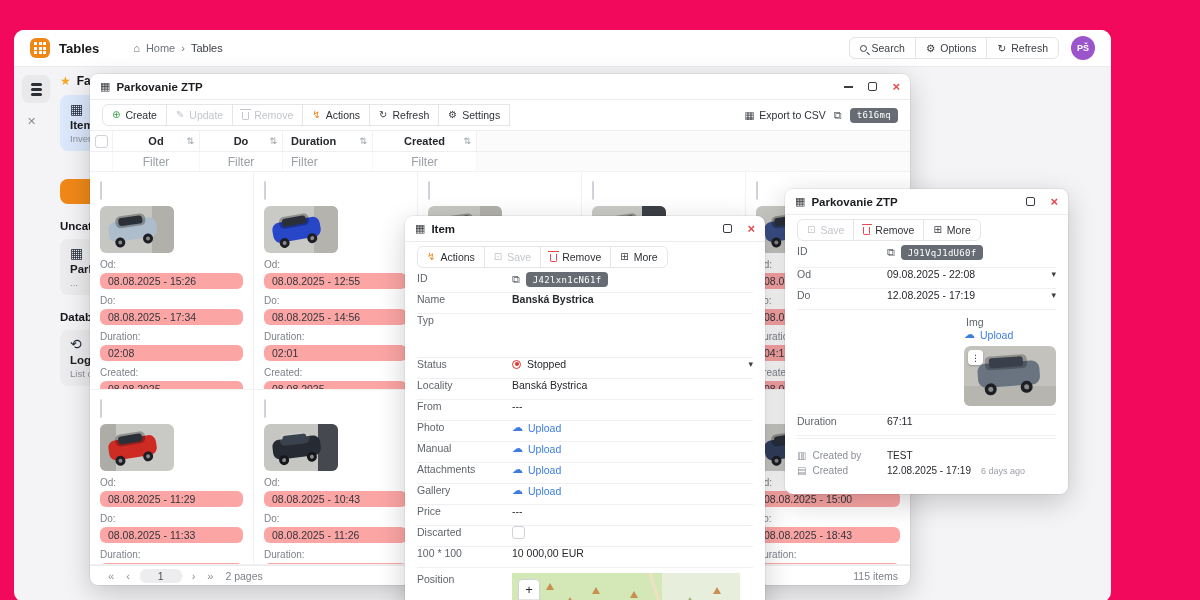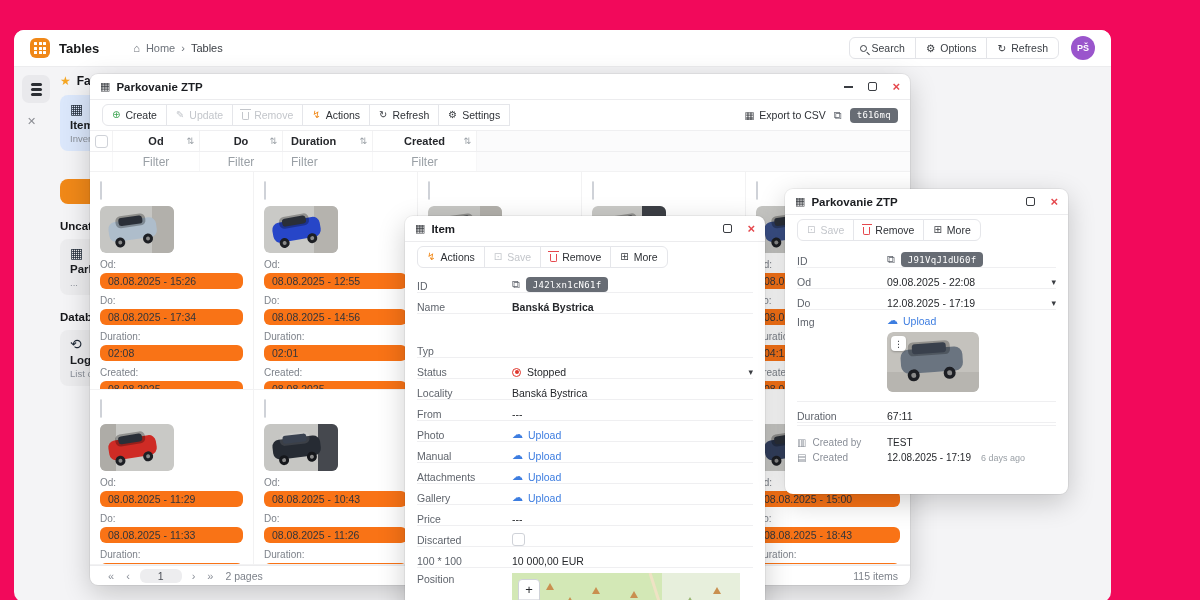--- a/index.html
+++ b/index.html
@@ -75,28 +75,28 @@
   .frow { display:flex; height:20px; border-bottom:1px solid #f2f2f3; }
   .fc { display:flex; align-items:center; justify-content:center; font-size:12px; color:#9aa0a6; border-right:1px solid #f7f7f8; }
   .fc.left { justify-content:flex-start; padding-left:8px; }
   .w-cb{width:23px;} .w-od{width:87px;} .w-do{width:83px;} .w-dur{width:90px;} .w-cr{width:104px;} .w-rest{flex:1; background:#fbfbfc; border-right:none;}
 
   .grid { display:grid; grid-template-columns:repeat(5,164px); grid-template-rows:218px 175px; height:393px; overflow:hidden; }
   .cell { border-right:1px solid #f2f2f3; border-bottom:1px solid #f2f2f3; padding:10px 10px 0 10px; overflow:hidden; }
   .cell:nth-child(5n) { border-right:none; }
   .car-img { width:74px; height:47px; border-radius:6px; display:block; margin-top:6px; }
   .clab { font-size:10px; color:#7d828a; margin-top:6px; }
-  .cval { background:#f97316; border-radius:6px; height:16px; line-height:16px; padding:0 8px; font-size:10.5px; color:#32353b; margin-top:3px; white-space:nowrap; overflow:hidden;}
+  .cval { background:#fca5a5; border-radius:6px; height:16px; line-height:16px; padding:0 8px; font-size:10.5px; color:#32353b; margin-top:3px; white-space:nowrap; overflow:hidden;}
   .pager { display:flex; align-items:center; height:20px; border-top:1px solid #ececee; padding:0 12px; font-size:10.5px; color:#7d828a; }
   .pbtn { color:#8a8f98; font-size:11px; padding:0 6px; }
   .ppill { background:#ededef; border-radius:6px; padding:1px 18px; color:#4a4e55; font-size:10.5px; margin:0 4px; }
 
   
   .frows { padding:0 12px; }
-  .fieldrow { display:flex; align-items:flex-end; min-height:21px; border-bottom:1px solid #efeff1; font-size:10.5px; }
+  .fieldrow { display:flex; align-items:flex-start; min-height:21px; border-bottom:1px solid #efeff1; font-size:10.5px; }
   .fieldrow.last { border-bottom:none; }
   .flab { width:95px; flex:none; color:#5f646c; }
   .fval { flex:1; color:#26282c; display:flex; align-items:center; gap:6px; }
   .chev { margin-left:auto; color:#3a3d42; font-size:9px; }
   .status-ic { width:9px; height:9px; border:1.5px solid #e0362c; border-radius:50%; position:relative; display:inline-block;}
   .status-ic::after{ content:""; position:absolute; inset:1.5px; background:#e0362c; border-radius:50%; }
   .typ-card { width:56px; height:36px; border-radius:8px; display:flex; flex-direction:column; align-items:center; justify-content:center; gap:3px; font-size:9.5px; color:#26282c; }
   .typ-card .dot { width:8px; height:8px; border-radius:50%; }
   .typ-pc { background:#eceef1; border:1px solid #dadce1; }
   .typ-cam { background:#fff; border:1.5px solid #f08818; }
@@ -669,21 +669,21 @@
           <span class="chev">▾</span>
         </span>
       </div>
       <div class="fieldrow">
         <span class="flab" style="width:90px">Do</span>
         <span class="fval">
           <span>12.08.2025 - 17:19</span>
           <span class="chev">▾</span>
         </span>
       </div>
-      <div class="fieldrow" style="align-items:flex-start; padding:4px 0 8px 0; min-height:92px;">
+      <div class="fieldrow" style="align-items:flex-end; padding:4px 0 8px 0; min-height:92px;flex-direction:column;">
         <span class="flab" style="width:90px; padding-top:2px;">Img</span>
         <span class="fval" style="flex-direction:column; align-items:flex-start; gap:5px;">
           <span class="link">
               <span class="cl">☁</span>
               <span>Upload</span>
             </span>
           <span style="position:relative; display:inline-block;">
             <svg width="92" height="60" viewBox="0 0 92 60" style="border-radius:6px; display:block;">
               <rect width="92" height="60" rx="6" fill="#c4c2bd"></rect>
               <rect x="0" y="40" width="92" height="20" fill="#b7b5b0"></rect>

